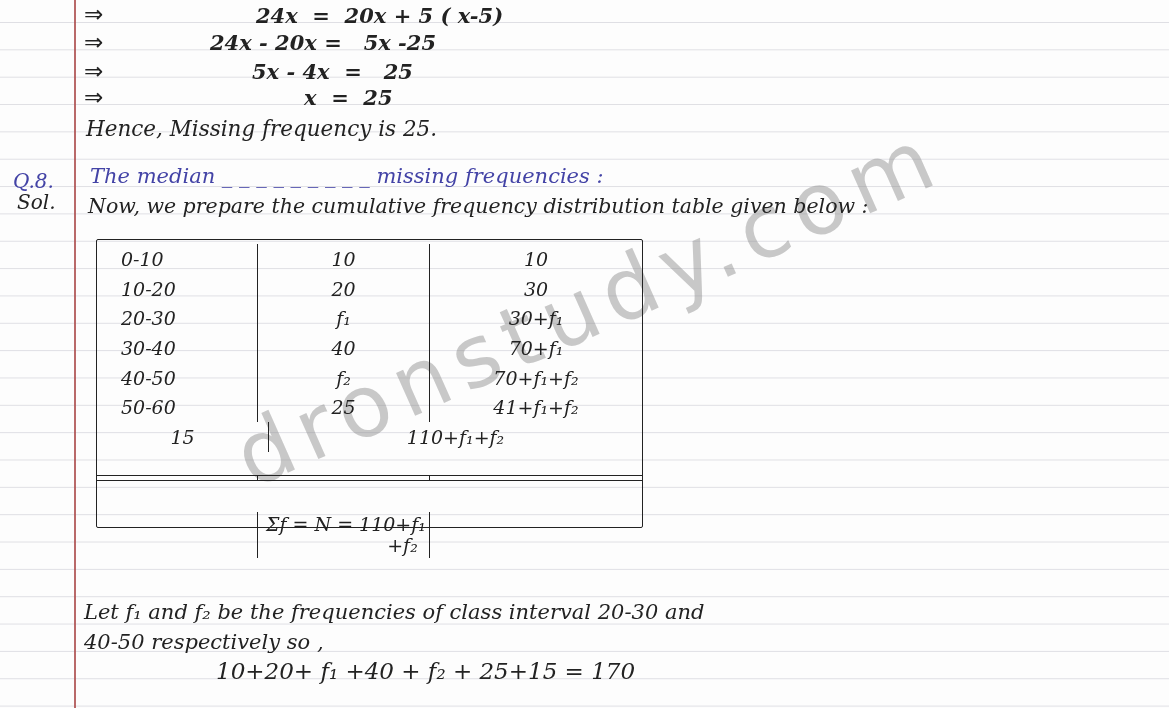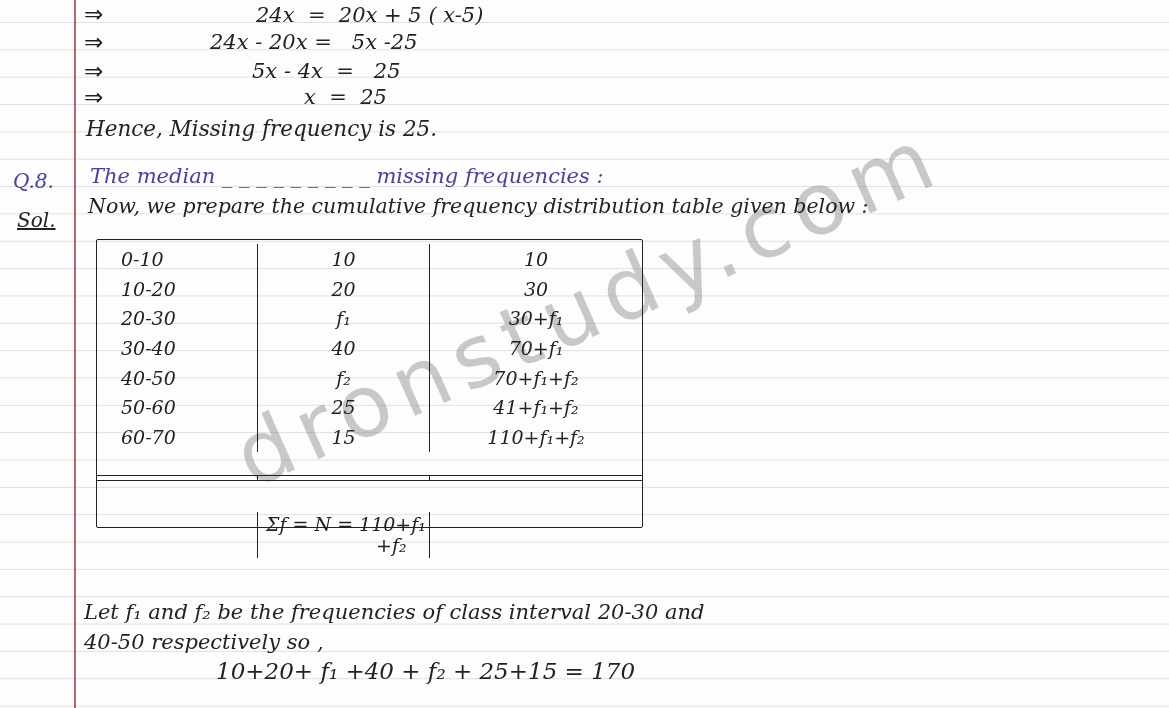--- a/index.html
+++ b/index.html
@@ -26,30 +26,30 @@
     font-family:"DejaVu Sans",sans-serif;font-size:86px;letter-spacing:10px;
     color:var(--watermark);opacity:.45;white-space:nowrap;
     transform:rotate(-24deg);transform-origin:0 50%;
     pointer-events:none;user-select:none;
   }
   
   .hw{font-family:"DejaVu Serif",serif;font-style:italic;color:var(--ink);white-space:nowrap;}
   .blue{color:var(--blue);}
 
   .d-step .arrow{position:absolute;left:84px;font-family:"DejaVu Sans",sans-serif;font-style:normal;font-size:23px;}
-  .d-step .expr{position:absolute;font-size:21px;white-space:pre;}
+  .d-step .expr{position:absolute;font-size:21px;white-space:pre;font-weight:bold;}
   .s1 .arrow{top:1px}   .s1 .expr{top:3px;left:256px;}
   .s2 .arrow{top:29px}  .s2 .expr{top:30px;left:210px;}
   .s3 .arrow{top:58px}  .s3 .expr{top:59px;left:252px;}
   .s4 .arrow{top:84px}  .s4 .expr{top:85px;left:304px;}
 
   .conclusion{position:absolute;left:86px;top:116px;font-size:21.5px;}
   .q-num{position:absolute;left:13px;top:169px;font-size:20px;}
   .q-text{position:absolute;left:90px;top:164px;font-size:21px;}
-  .sol-label{position:absolute;left:17px;top:208px;font-size:20px;text-decoration:underline;}
+  .sol-label{position:absolute;left:17px;top:190px;font-size:20px;}
   .sol-intro{position:absolute;left:88px;top:194px;font-size:20.5px;text-align:right;}
 
   
   .ctable{position:absolute;left:96px;top:239px;width:547px;border:1.7px solid var(--ink);border-radius:2px;}
   .trow{display:flex;}
   .tcell{border-right:1.7px solid var(--ink);}
   .tcell:last-child{border-right:none;}
   .c1{width:161px;} .c2{width:172px;} .c3{flex:1;}
   .thead{height:61px;border-bottom:1.7px solid var(--ink);}
   .thead .tcell{display:flex;flex-direction:column;justify-content:center;font-size:20px;}
@@ -58,21 +58,21 @@
   .thead .sub{font-size:17px;margin-top:-3px;}
   .tbody .trow{height:29.7px;align-items:center;font-size:19px;}
   .tbody{border-bottom:1.7px solid var(--ink);padding-top:4px;padding-bottom:23px;}
   .tbody .tcell{height:100%;display:flex;align-items:center;}
   .tbody .c1{padding-left:24px;}
   .tbody .c2,.tbody .c3{justify-content:center;}
   .tgap{height:5px;border-bottom:1.7px solid var(--ink);}
   .tfoot{height:46px;}
   .tfoot .tcell{height:100%;margin-top:31px;}
   .tfoot .c2{padding:2px 0 0 8px;font-size:19px;line-height:21px;}
-  .tfoot .l2{padding-left:110px;}
+  .tfoot .l2{padding-left:110px;text-align:center;}
 
   .c-line1{position:absolute;left:84px;top:600px;font-size:21px;}
   .c-line2{position:absolute;left:84px;top:630px;font-size:21px;}
   .c-eq{position:absolute;left:216px;top:658px;font-size:23px;white-space:pre;}
 </style>
 </head>
 <body>
 
 <div class="page">
 
@@ -134,21 +134,20 @@
         <div class="tcell c1">40-50</div>
         <div class="tcell c2">f₂</div>
         <div class="tcell c3">70+f₁+f₂</div>
       </div>
       <div class="trow">
         <div class="tcell c1">50-60</div>
         <div class="tcell c2">25</div>
         <div class="tcell c3">41+f₁+f₂</div>
       </div>
       <div class="trow">
-        <div class="tcell c1">60-70</div>
         <div class="tcell c2">15</div>
         <div class="tcell c3">110+f₁+f₂</div>
       </div>
     </div>
 
     <div class="trow tgap">
       <div class="tcell c1"></div>
       <div class="tcell c2"></div>
       <div class="tcell c3"></div>
     </div>

